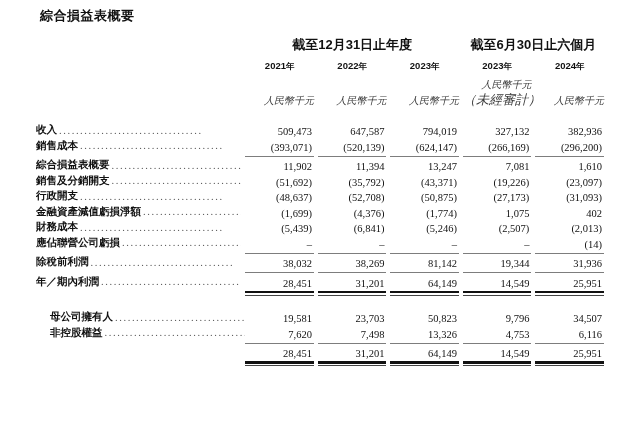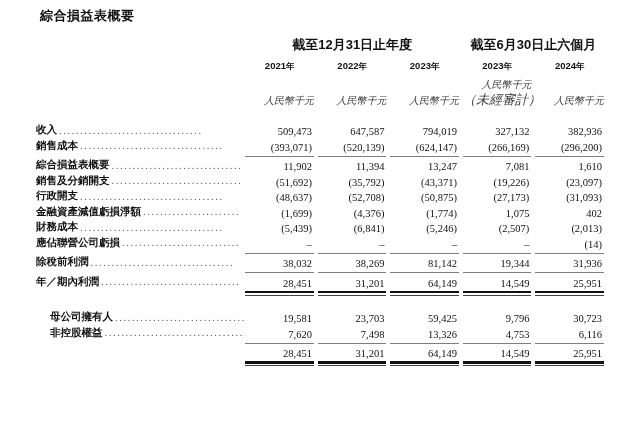--- a/index.html
+++ b/index.html
@@ -551,25 +551,25 @@
         <td class="lbl indent">
             <span class="lbl-inner">
               <span class="lbl-text">母公司擁有人</span>
               <span class="leader">..................................</span>
             </span>
           </td>
         <td class="num">19,581</td>
           <td></td>
         <td class="num">23,703</td>
           <td></td>
-        <td class="num">59,425</td>
+        <td class="num">50,823</td>
           <td></td>
         <td class="num">9,796</td>
           <td></td>
-        <td class="num">30,723</td>
+        <td class="num">34,507</td>
       </tr>
 
       <tr class="r">
         <td class="lbl indent">
             <span class="lbl-inner">
               <span class="lbl-text">非控股權益</span>
               <span class="leader">..................................</span>
             </span>
           </td>
         <td class="num">7,620</td>

